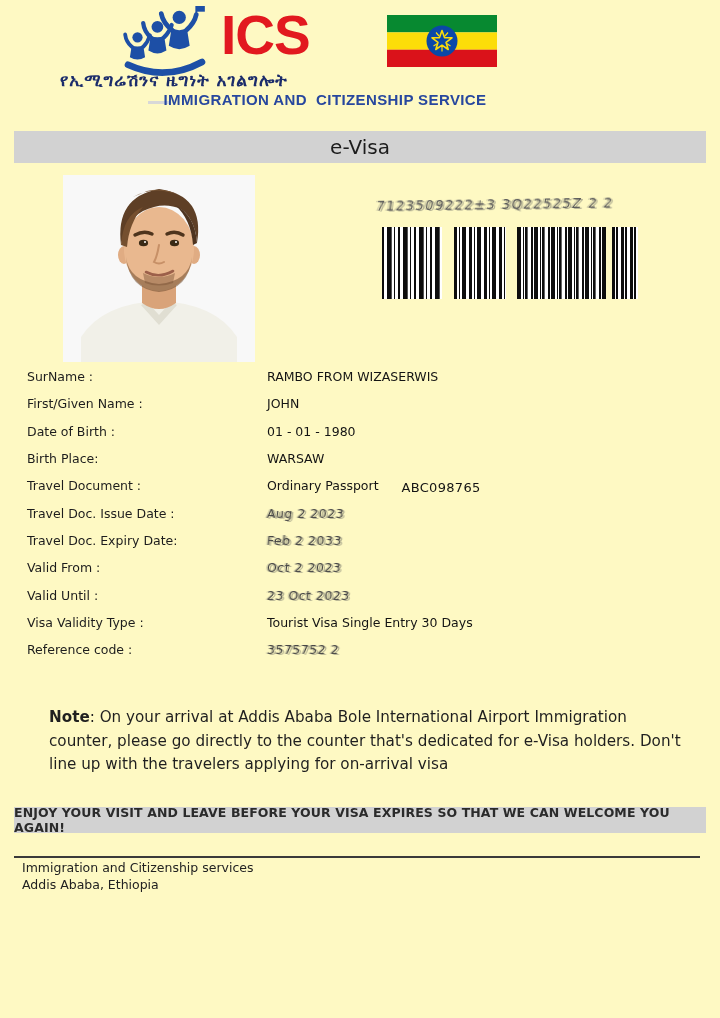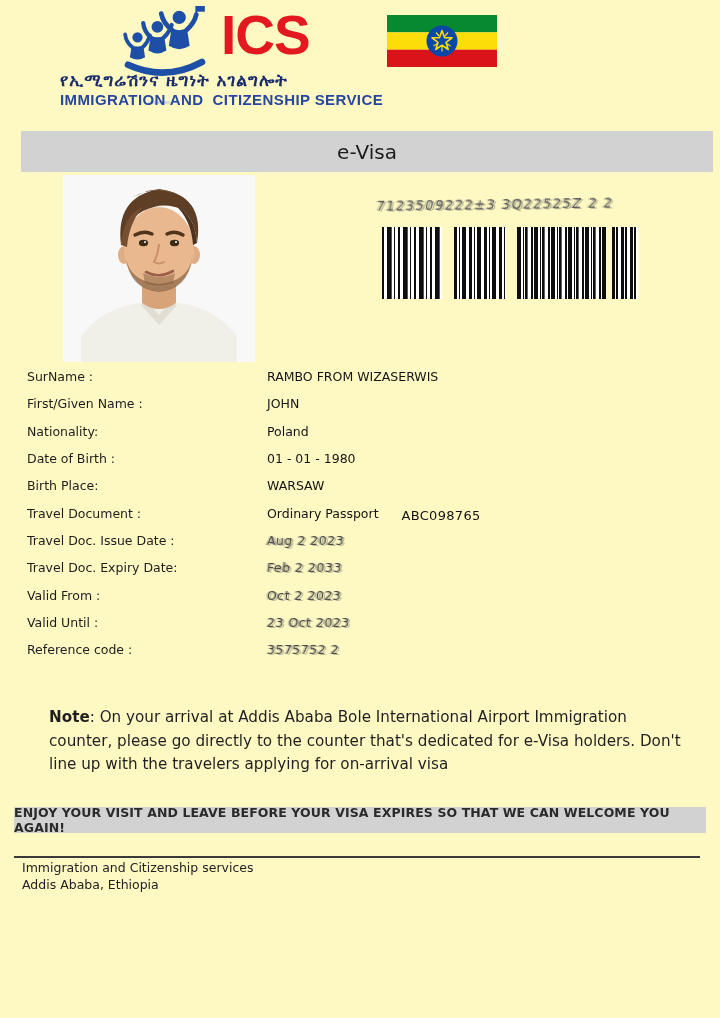--- a/index.html
+++ b/index.html
@@ -15,29 +15,29 @@
     position:absolute; left:221px; top:8px; width:130px;
     font-family:"Liberation Sans",sans-serif;
     font-size:55px; font-weight:900; letter-spacing:-1px; color:#E2191F; line-height:1;
   }
   .hdr-flag { position:absolute; left:387px; top:15px; width:110px; height:52px; }
   .hdr-amharic {
     position:absolute; left:60px; top:70px; width:530px; text-align:left;
     font-size:17px; font-weight:bold; color:#1B2C6B; letter-spacing:1px;
   }
   .hdr-service {
-    position:absolute; left:60px; top:91px; width:530px; 
+    position:absolute; left:60px; top:91px; width:530px; text-align:center;
     font-family:"Liberation Sans",sans-serif;
     font-size:15px; font-weight:bold; color:#27479E; letter-spacing:.4px; white-space:pre;
   }
   .hdr-dash { position:absolute; left:148px; top:101px; width:22px; height:3px; background:#d8d8d8; }
   
   .title-bar {
-    position:absolute; left:14px; top:131px; width:692px; height:41px;
-    background:#D2D2D2; display:flex; align-items:center; justify-content:center;margin-left:7px;
+    position:absolute; left:14px; top:131px; width:692px; height:32px;
+    background:#D2D2D2; display:flex; align-items:center; justify-content:center;
   }
   .title-bar span { font-size:20px; color:#1c1c1c; }
   
   .photo { position:absolute; left:63px; top:175px; width:192px; height:187px; background:#fbfbfb; box-shadow:0 0 0 1px #eee inset; }
   
   .bc-scrawl {
     position:absolute; left:376px; top:197px; width:270px; height:20px;
     font-size:13px; color:#5a5a5a; letter-spacing:1.5px;
     transform:rotate(-0.8deg) skewX(-9deg); filter:blur(0.45px);
     text-shadow:2px 1px 0 rgba(90,90,90,.45), -2px 0 0 rgba(110,110,110,.3);
@@ -178,24 +178,20 @@
   <div class="fields">
     <div class="frow">
       <span class="flabel">SurName :</span>
       <span class="fvalue">RAMBO FROM WIZASERWIS</span>
     </div>
     <div class="frow">
       <span class="flabel">First/Given Name :</span>
       <span class="fvalue">JOHN</span>
     </div>
     <div class="frow">
-      <span class="flabel">Nationality:</span>
-      <span class="fvalue">Poland</span>
-    </div>
-    <div class="frow">
       <span class="flabel">Date of Birth :</span>
       <span class="fvalue">01 - 01 - 1980</span>
     </div>
     <div class="frow">
       <span class="flabel">Birth Place:</span>
       <span class="fvalue">WARSAW</span>
     </div>
     <div class="frow">
       <span class="flabel">Travel Document :</span>
       <span class="fvalue">Ordinary Passport</span>
@@ -211,20 +207,24 @@
     </div>
     <div class="frow">
       <span class="flabel">Valid From :</span>
       <span class="fvalue smudge">Oct 2 2023</span>
     </div>
     <div class="frow">
       <span class="flabel">Valid Until :</span>
       <span class="fvalue smudge">23 Oct 2023</span>
     </div>
     <div class="frow">
+      <span class="flabel">Visa Validity Type :</span>
+      <span class="fvalue">Tourist Visa Single Entry 30 Days</span>
+    </div>
+    <div class="frow">
       <span class="flabel">Reference code :</span>
       <span class="fvalue smudge">3575752 2</span>
     </div>
   </div>
 
   <div class="note"><b>Note</b><span>: On your arrival at Addis Ababa Bole International Airport Immigration counter, please go directly to the counter that's dedicated for e-Visa holders. Don't line up with the travelers applying for on-arrival visa</span></div>
 
   <div class="banner">
     <span>ENJOY YOUR VISIT AND LEAVE BEFORE YOUR VISA EXPIRES SO THAT WE CAN WELCOME YOU AGAIN!</span>
   </div>

